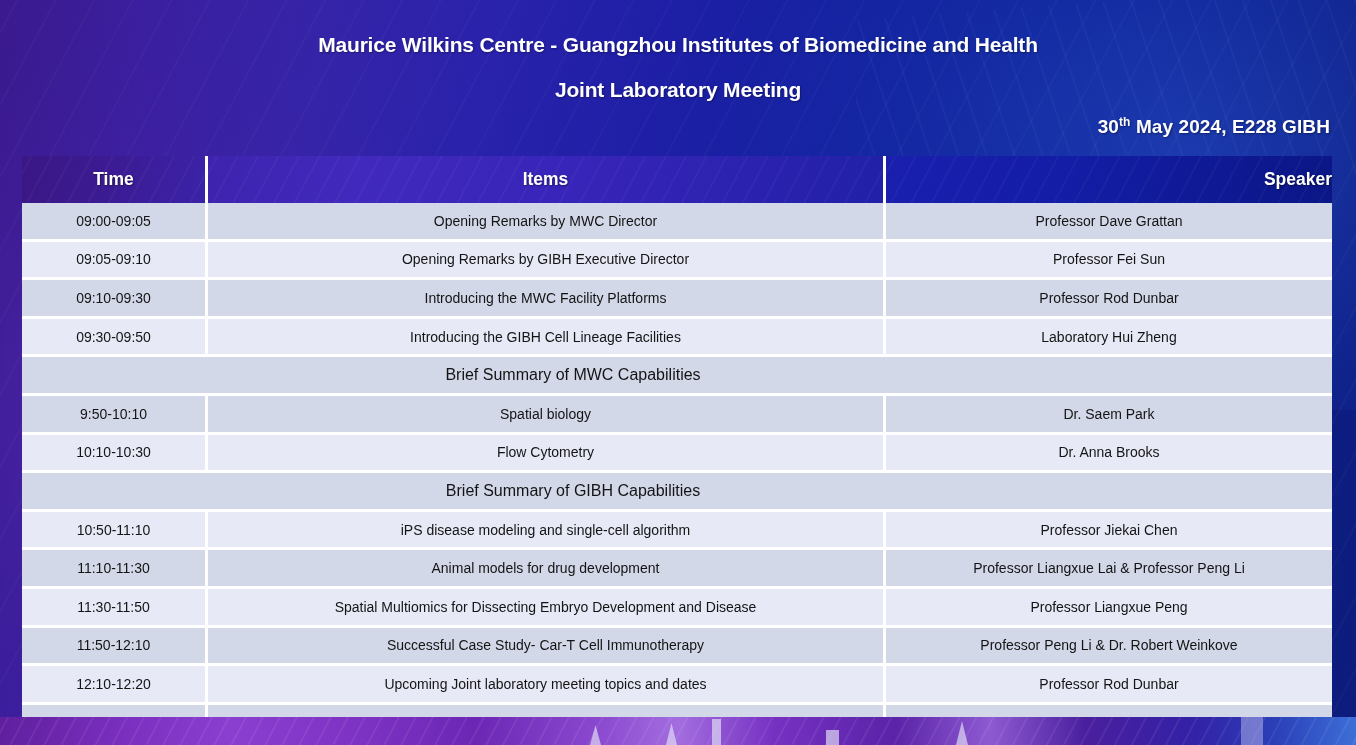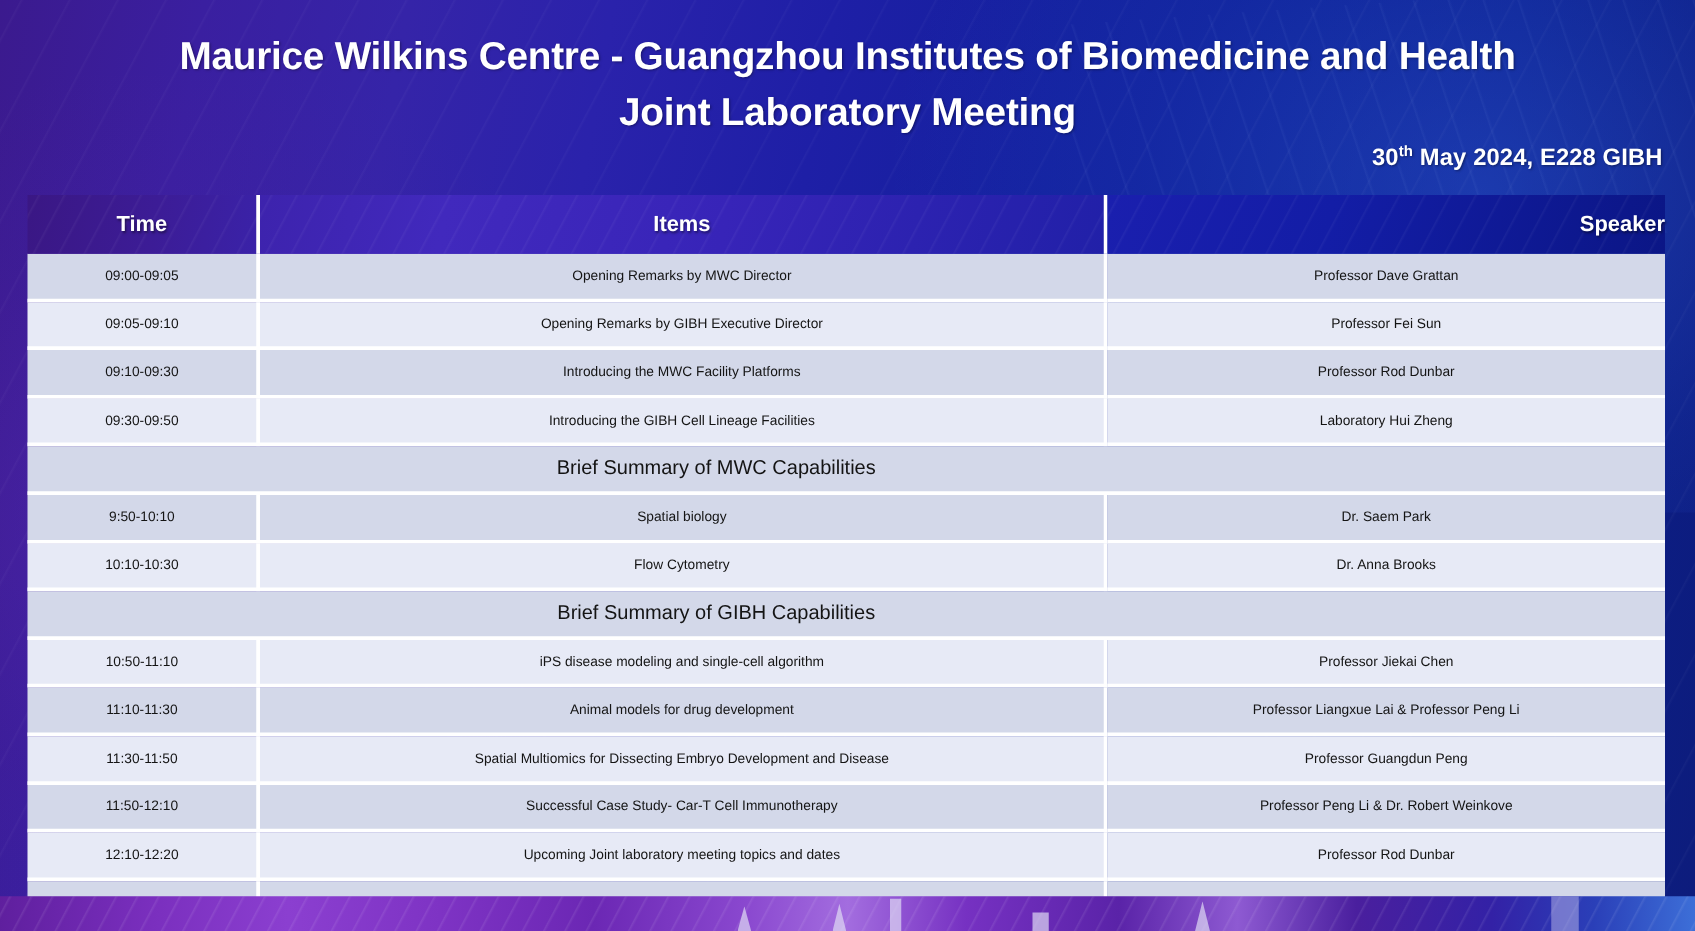--- a/index.html
+++ b/index.html
@@ -141,21 +141,21 @@
     position: absolute;
     left: 0;
     top: 22px;
     width: 100%;
     text-align: center;
     padding: 0 40px;
     box-sizing: border-box;
   }
   .title-line {
     color: #ffffff;
-    font-size: 31px;
+    font-size: 21px;
     font-weight: bold;
     line-height: 45px;
     letter-spacing: -0.2px;
     text-shadow: 1px 1px 2px rgba(0,0,0,0.35);
     white-space: nowrap;
   }
   .date-line {
     position: absolute;
     right: 26px;
     top: 116px;
@@ -222,21 +222,21 @@
         rgba(255,255,255,0.000) 7px,
         rgba(255,255,255,0.045) 8px,
         rgba(255,255,255,0.000) 10px,
         rgba(255,255,255,0.000) 18px);
     pointer-events: none;
   }
   thead .th-label { position: relative; z-index: 2; }
 
   tbody td {
     height: 35.6px;
-    font-size: 11px;
+    font-size: 14px;
     color: #141414;
     text-align: center;
     vertical-align: middle;
     border-right: 3px solid #ffffff;
     border-bottom: 3px solid #ffffff;
     white-space: nowrap;
     overflow: hidden;
   }
   tbody td:last-child { border-right: none; }
 
@@ -338,21 +338,21 @@
           <td>Professor Jiekai Chen</td>
         </tr>
         <tr class="rowA">
           <td>11:10-11:30</td>
           <td>Animal models for drug development</td>
           <td>Professor Liangxue Lai &amp; Professor Peng Li</td>
         </tr>
         <tr class="rowB">
           <td>11:30-11:50</td>
           <td>Spatial Multiomics for Dissecting Embryo Development and Disease</td>
-          <td>Professor Guangdun Peng</td>
+          <td>Professor Liangxue Peng</td>
         </tr>
         <tr class="rowA">
           <td>11:50-12:10</td>
           <td>Successful Case Study- Car-T Cell Immunotherapy</td>
           <td>Professor Peng Li &amp; Dr. Robert Weinkove</td>
         </tr>
         <tr class="rowB">
           <td>12:10-12:20</td>
           <td>Upcoming Joint laboratory meeting topics and dates</td>
           <td>Professor Rod Dunbar</td>

